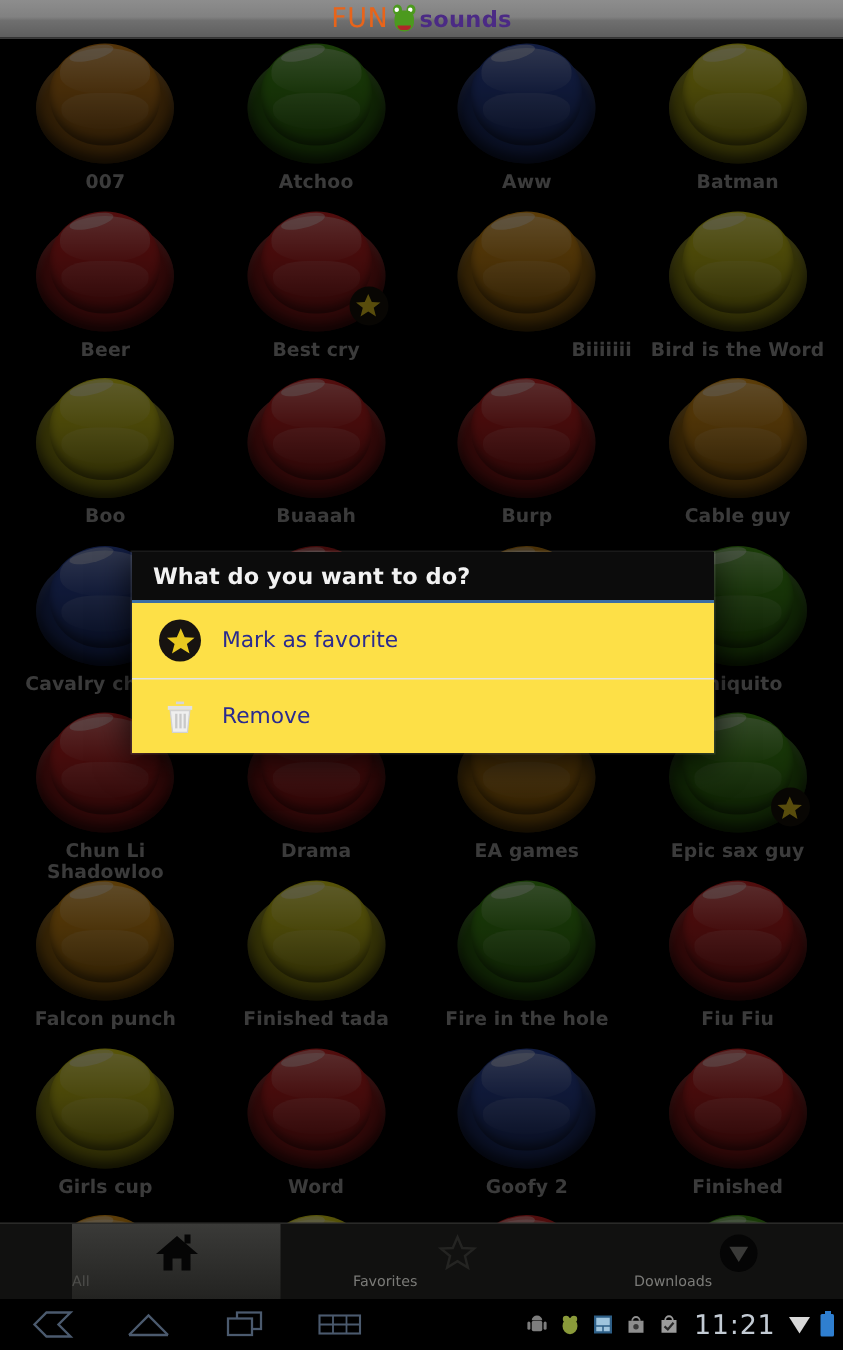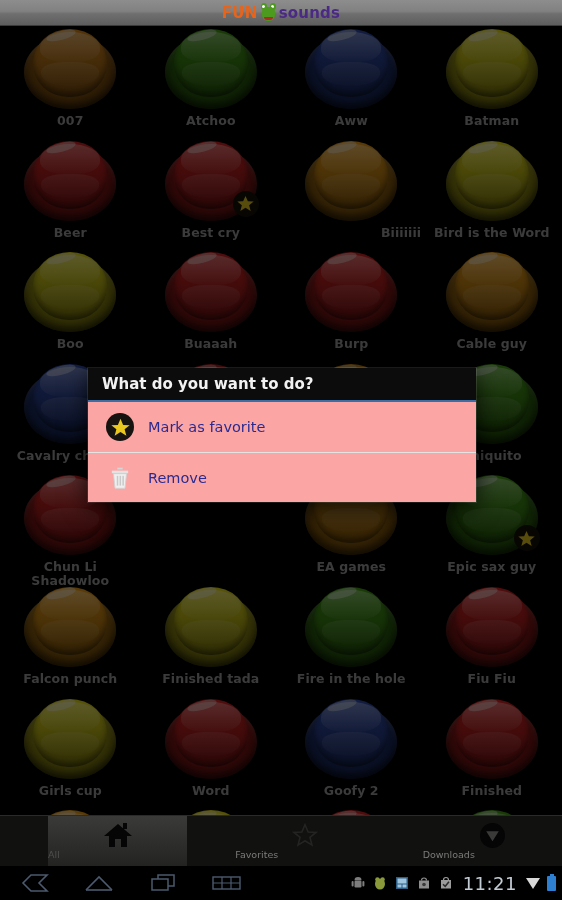--- a/index.html
+++ b/index.html
@@ -9,21 +9,21 @@
   #app { position:relative; width:562px; height:900px; background:#000; }
 
   
   .titlebar{
     position:absolute; left:0; top:0; width:562px; height:26px;
     background:linear-gradient(to bottom,#8d8d8d 0%,#818181 45%,#6f6f6f 55%,#5e5e5e 100%);
     border-bottom:1px solid #3a3a3a;
     display:flex; align-items:center; justify-content:center;
   }
   .logo{ display:flex; align-items:center; gap:1px; }
-  .logo-fun{ font-size:15px; font-weight:bold; color:#e8641a; letter-spacing:0.3px;
+  .logo-fun{ font-size:18px; font-weight:normal; color:#e8641a; letter-spacing:0.3px;
              font-family:"DejaVu Sans", sans-serif; }
   .logo-sounds{ font-size:15px; font-weight:bold; color:#4b2a85; letter-spacing:0.2px;
              font-family:"DejaVu Sans", sans-serif; }
   .logo-frog{ width:15px; height:19px; position:relative; margin:0 2px; }
   .logo-frog .body{
     position:absolute; left:1px; top:4px; width:13px; height:14px;
     background:#4c9a1e; border-radius:5px 5px 6px 6px;
   }
   .logo-frog .eye{
     position:absolute; top:0; width:6px; height:7px; background:#4c9a1e;
@@ -127,21 +127,21 @@
     position:absolute; left:88px; top:368px; width:388px;
     background:#fff; box-shadow:0 0 0 1px rgba(255,255,255,.10), 0 6px 22px rgba(0,0,0,.8);
   }
   .dlg-title-bar{
     height:34px; background:#0c0c0c; display:flex; align-items:center; padding:0 14px;
     border-bottom:2px solid #3a6ea5;
   }
   .dlg-title{ color:#f2f2f2; font-size:15px; font-weight:bold;
               font-family:"DejaVu Sans", sans-serif; }
   .dlg-item{
-    height:50px; display:flex; align-items:center; padding:0 0 0 14px; background:#fca5a5;
+    height:50px; display:flex; align-items:center; padding:0 0 0 14px; background:#fde047;
   }
   .dlg-item + .dlg-item{ border-top:1px solid #e3e3e3; }
   .dlg-ico{ width:36px; height:36px; display:flex; align-items:center; justify-content:center; margin-right:10px; }
   .dlg-label{ font-size:14.5px; color:#2b2b8f; font-family:"DejaVu Sans", sans-serif; }
   .fav-circle{ width:28px; height:28px; border-radius:50%; background:#171310;
                display:flex; align-items:center; justify-content:center; }
   .fav-circle svg{ width:21px; height:21px; }
 </style>
 </head>
 <body>
@@ -364,20 +364,32 @@
           <div class="sbtn">
             <div class="ring" style="background:radial-gradient(circle at 50% 28%, rgb(196,34,34), rgb(103,18,18) 72%, rgb(56,10,10));"></div>
             <div class="cap" style="background:linear-gradient(to bottom, rgb(221,38,38), rgb(178,30,30) 48%, rgb(116,20,20));box-shadow: inset 0 -4px 6px rgba(0,0,0,.45);"></div>
             <div class="gloss"></div>
             <div class="gloss2"></div>
             <div class="hl"></div>
           </div>
         </div>
         <div class="cell-label">Chun Li<br>Shadowloo</div>
       </div>
+      <div class="cell" style="left: 140.75px; top: 449.4px;">
+        <div class="btn-wrap">
+          <div class="sbtn">
+            <div class="ring" style="background:radial-gradient(circle at 50% 28%, rgb(196,34,34), rgb(103,18,18) 72%, rgb(56,10,10));"></div>
+            <div class="cap" style="background:linear-gradient(to bottom, rgb(221,38,38), rgb(178,30,30) 48%, rgb(116,20,20));box-shadow: inset 0 -4px 6px rgba(0,0,0,.45);"></div>
+            <div class="gloss"></div>
+            <div class="gloss2"></div>
+            <div class="hl"></div>
+          </div>
+        </div>
+        <div class="cell-label">Drama</div>
+      </div>
       <div class="cell" style="left: 281.25px; top: 449.4px;">
         <div class="btn-wrap">
           <div class="sbtn">
             <div class="ring" style="background:radial-gradient(circle at 50% 28%, rgb(218,145,21), rgb(114,76,11) 72%, rgb(62,41,6));"></div>
             <div class="cap" style="background:linear-gradient(to bottom, rgb(245,163,24), rgb(198,131,19) 48%, rgb(129,86,12));box-shadow: inset 0 -4px 6px rgba(0,0,0,.45);"></div>
             <div class="gloss"></div>
             <div class="gloss2"></div>
             <div class="hl"></div>
           </div>
         </div>

